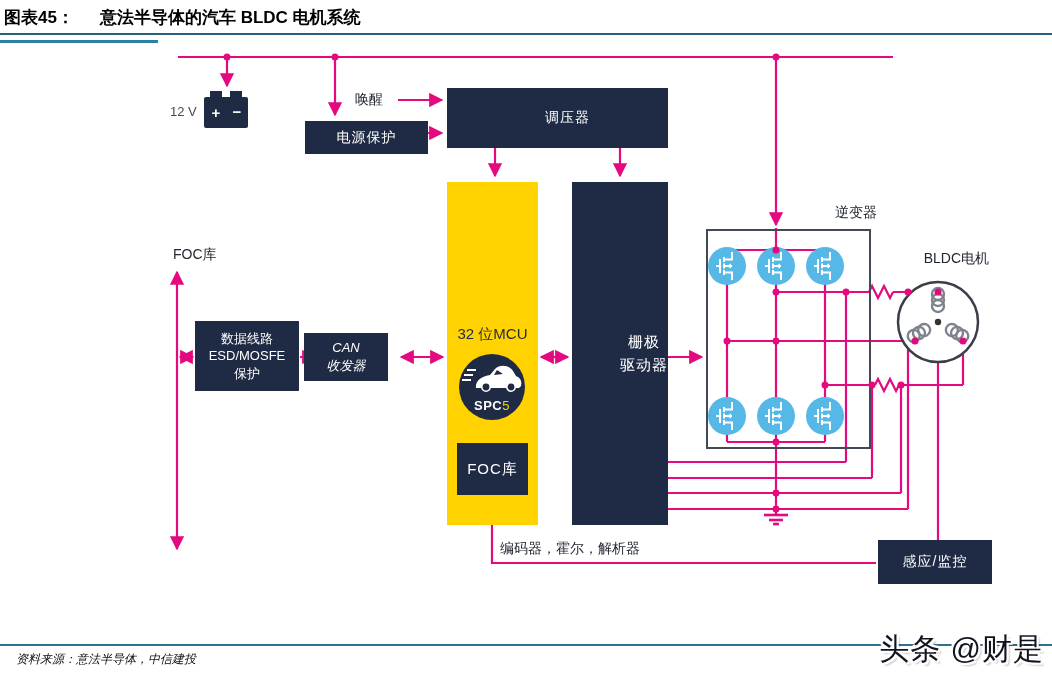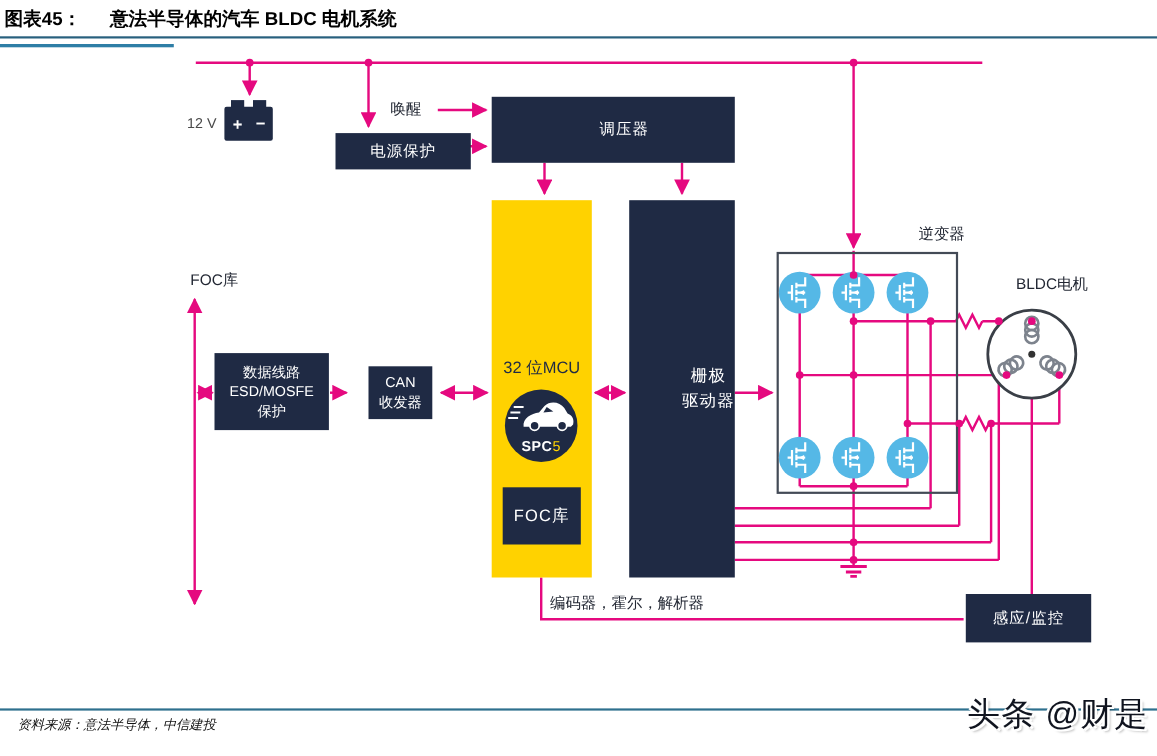--- a/index.html
+++ b/index.html
@@ -164,21 +164,21 @@
   <div class="abs lbl" style="left:173px;top:246px;">FOC库</div>
 
   <div class="abs navybox" style="left:195px;top:321px;width:104px;height:70px;font-size:13px;line-height:1.35;letter-spacing:0;">
     <div>
       <div>数据线路</div>
       <div>ESD/MOSFE</div>
       <div>保护</div>
     </div>
   </div>
 
-  <div class="abs navybox" style="left:335px;top:333px;width:58px;height:48px;font-size:13px;line-height:1.35;letter-spacing:0;">
+  <div class="abs navybox" style="left:304px;top:333px;width:84px;height:48px;font-size:13px;line-height:1.35;letter-spacing:0;font-style:italic;">
     <div>
       <div>CAN</div>
       <div>收发器</div>
     </div>
   </div>
 
   <div class="abs mcu" style="left:447px;top:182px;width:91px;height:343px;">
     <div class="mcu-title">32 位MCU</div>
     <div class="chip-circle">
       <svg width="66" height="40" viewBox="0 0 66 40" style="position:absolute;left:0;top:4px;">

